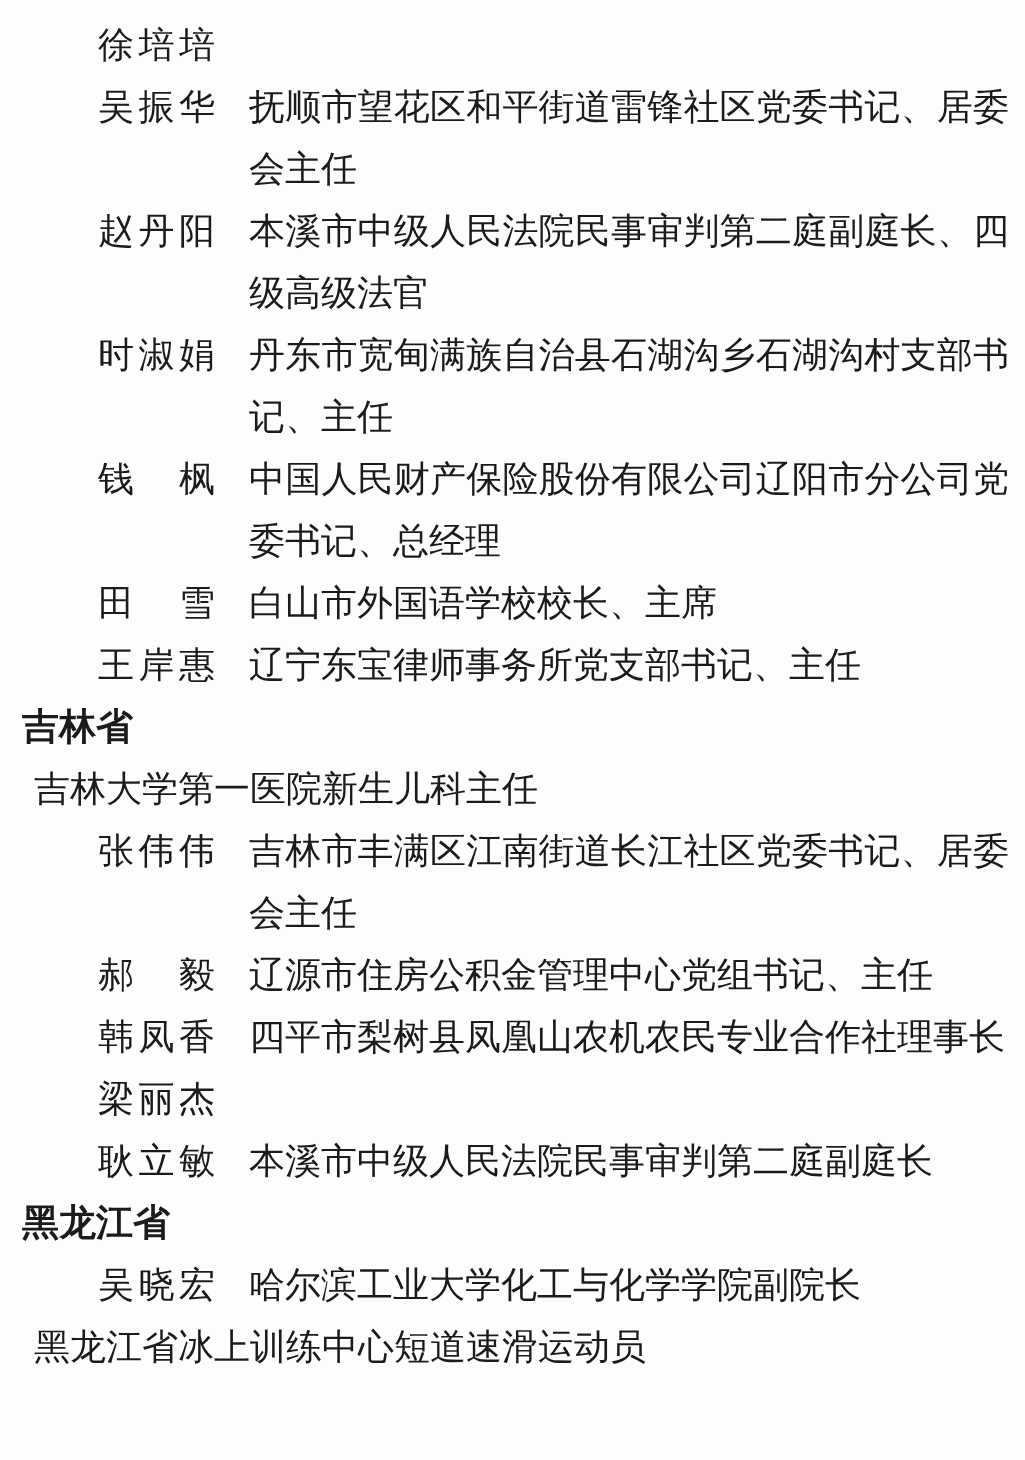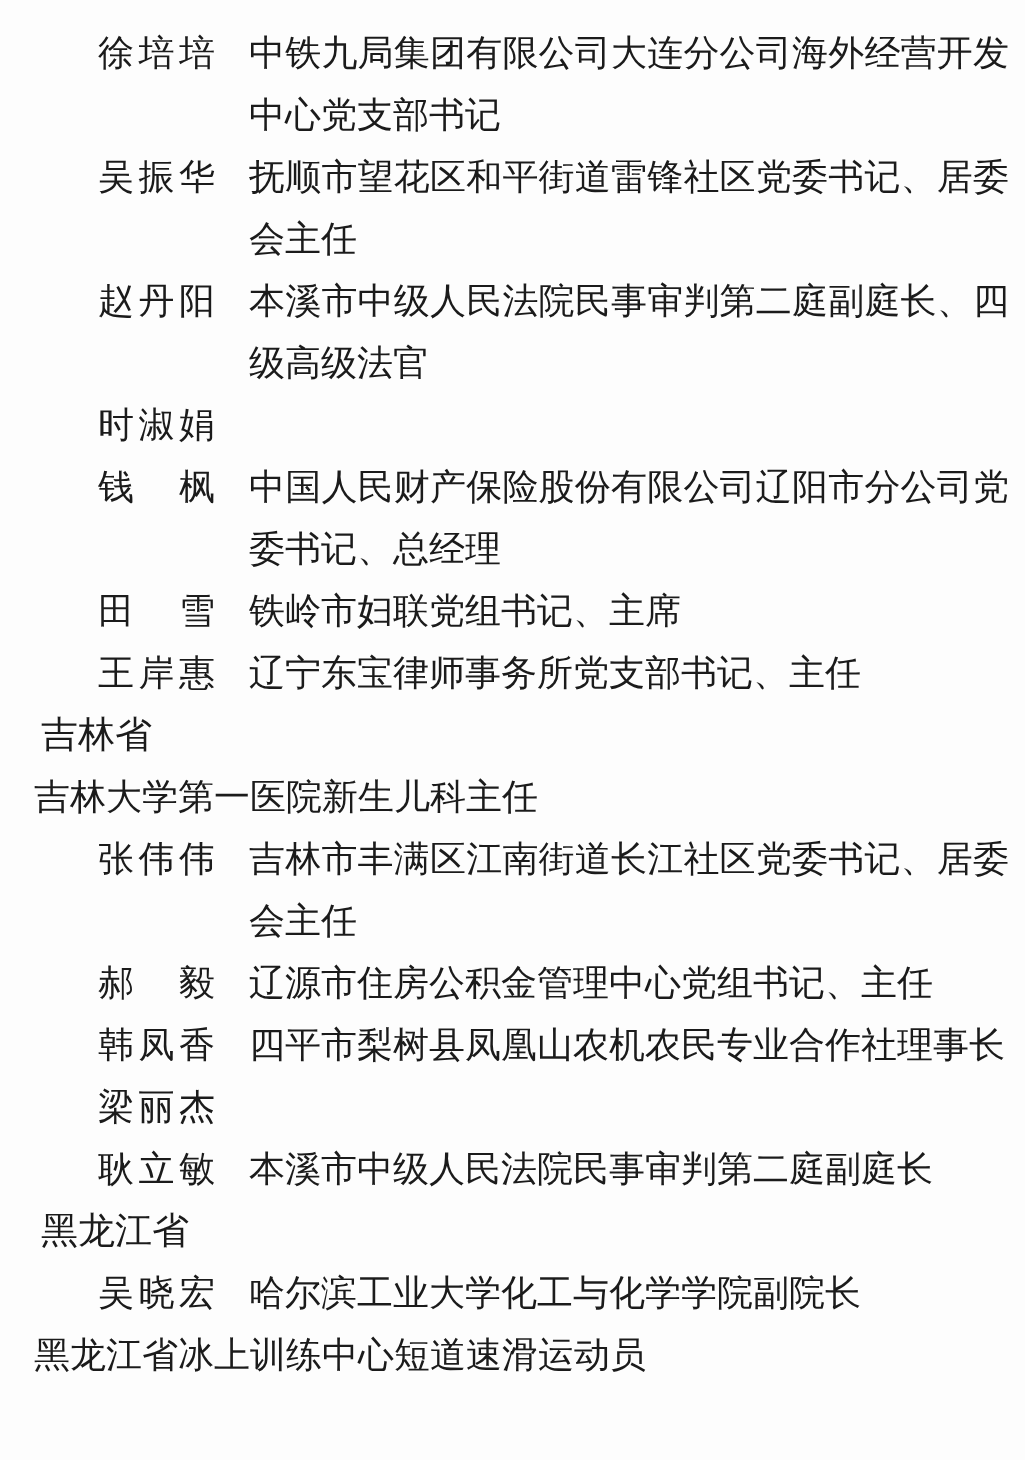--- a/index.html
+++ b/index.html
@@ -8,21 +8,21 @@
   }
   body {
     width: 1025px;
     height: 1460px;
     background: #fdfdfd;
     color: #1b1b1b;
     font-family: "Liberation Serif", "DejaVu Serif", serif;
     overflow: hidden;
   }
   .doc {
-    padding-top: 22px;
+    padding-top: 14px;
     font-size: 36px;
     line-height: 62px;
   }
   .entry {
     display: flex;
     align-items: flex-start;
   }
   .entry-name {
     flex: 0 0 117px;
     margin-left: 98px;
@@ -31,53 +31,53 @@
     text-justify: inter-character;
     white-space: nowrap;
   }
   .entry-position {
     margin-left: 34px;
     width: 760px;
     text-align: justify;
     text-justify: inter-ideograph;
   }
   .section-header {
-    margin-left: 41px;
-    font-weight: normal;
+    margin-left: 22px;
+    font-weight: bold;
     font-size: 37px;
     line-height: 62px;
   }
 </style>
 </head>
 <body>
 
 <div class="doc">
 
   <div class="entry">
     <span class="entry-name">徐培培</span>
-    <span class="entry-position">中铁九局集团有限公司大连分公司海外经营开发中心党支部书记</span>
   </div>
   <div class="entry">
     <span class="entry-name">吴振华</span>
     <span class="entry-position">抚顺市望花区和平街道雷锋社区党委书记、居委会主任</span>
   </div>
   <div class="entry">
     <span class="entry-name">赵丹阳</span>
     <span class="entry-position">本溪市中级人民法院民事审判第二庭副庭长、四级高级法官</span>
   </div>
   <div class="entry">
     <span class="entry-name">时淑娟</span>
+    <span class="entry-position">丹东市宽甸满族自治县石湖沟乡石湖沟村支部书记、主任</span>
   </div>
   <div class="entry">
     <span class="entry-name">钱枫</span>
     <span class="entry-position">中国人民财产保险股份有限公司辽阳市分公司党委书记、总经理</span>
   </div>
   <div class="entry">
     <span class="entry-name">田雪</span>
-    <span class="entry-position">铁岭市妇联党组书记、主席</span>
+    <span class="entry-position">白山市外国语学校校长、主席</span>
   </div>
   <div class="entry">
     <span class="entry-name">王岸惠</span>
     <span class="entry-position">辽宁东宝律师事务所党支部书记、主任</span>
   </div>
 
   <div class="section-header">吉林省</div>
 
   <div class="entry">
     <span class="entry-position">吉林大学第一医院新生儿科主任</span>

